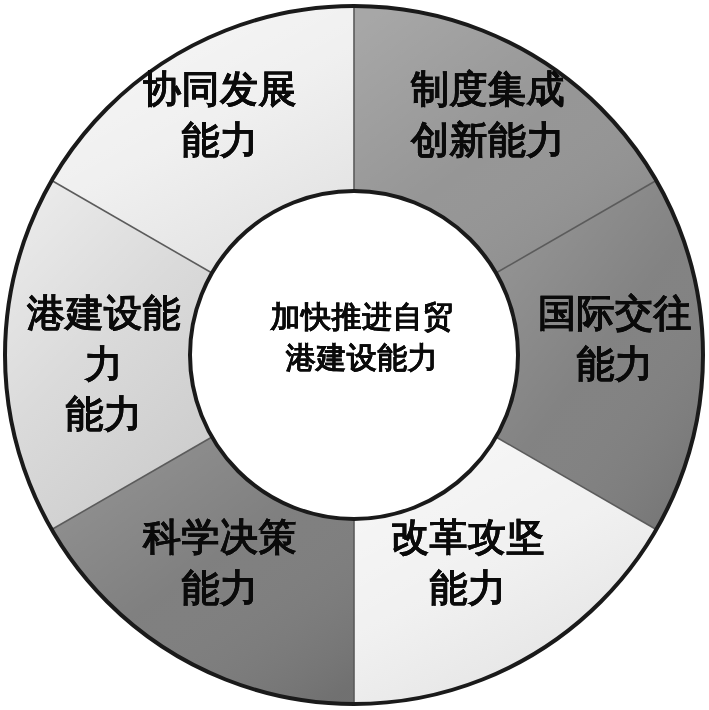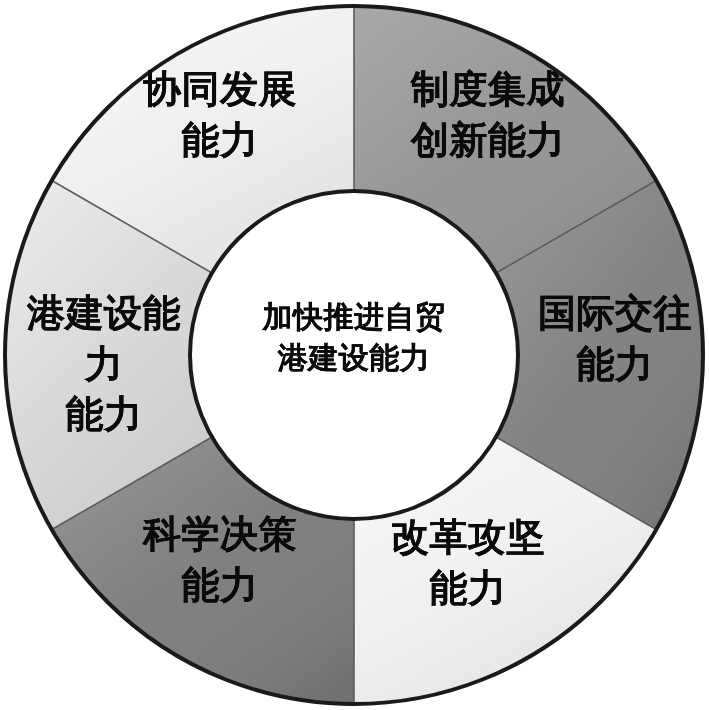--- a/index.html
+++ b/index.html
@@ -46,27 +46,28 @@
     text-align: center;
     color: #0a0a0a;
     font-family: "DejaVu Sans", "Liberation Sans", sans-serif;
     font-weight: 700;
     font-size: 30px;
     line-height: 1.36;
     letter-spacing: 0.5px;
     white-space: pre-line;
     pointer-events: none;
     text-shadow: 0 0 0.4px #000;
+    padding-left: 8px;
   }
   
   .label-top-left    { left: 108px; top: 64px;  width: 224px; }
   .label-top-right   { left: 376px; top: 64px;  width: 224px; }
   .label-right       { left: 519px; top: 288px; width: 192px; }
   .label-bottom-right{ left: 356px; top: 512px; width: 224px; }
-  .label-bottom-left { left: 108px; top: 512px; width: 224px; font-family: Liberation Mono, monospace; }
+  .label-bottom-left { left: 108px; top: 512px; width: 224px; }
   .label-left        { left: 8px;   top: 288px; width: 192px; }
   .label-center      { left: 194px; top: 297px; width: 320px; }
 </style>
 </head>
 <body>
 
 <div id="diagram-root">
 
   <svg id="wheel-svg" viewBox="0 0 709 710" aria-hidden="true">
     <defs>

